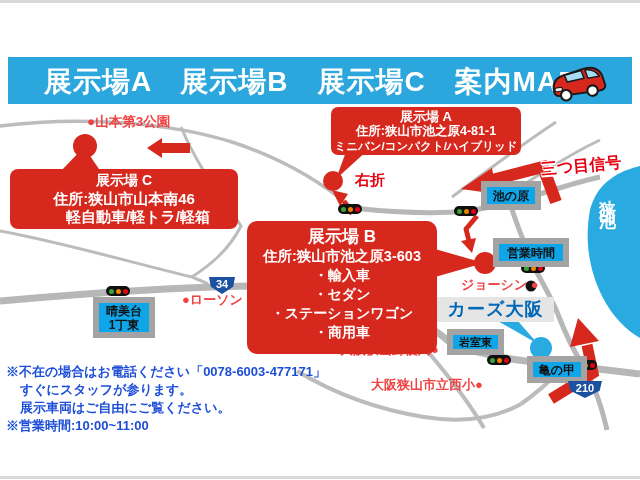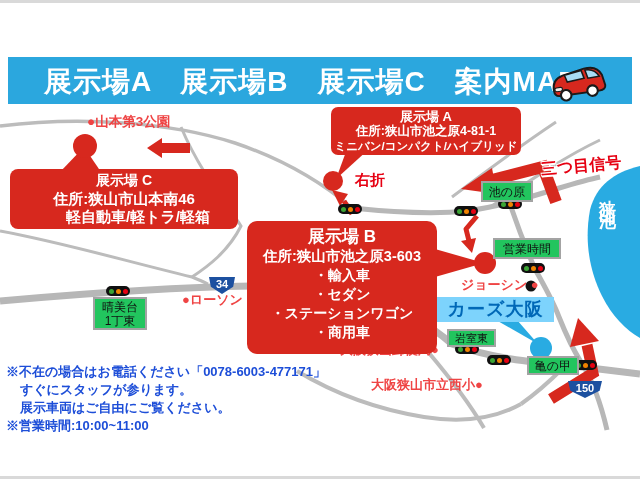--- a/index.html
+++ b/index.html
@@ -13,22 +13,22 @@
   #header .title{
     position:absolute;left:36px;top:6px;font-size:28px;font-weight:bold;color:#ffffff;
     letter-spacing:1px;white-space:nowrap;
   }
   #car{position:absolute;right:22px;top:5px;}
   
   #maplayer{position:absolute;left:0;top:0;z-index:1;}
   
   .lbl{position:absolute;z-index:2;color:#ef4444;font-weight:bold;white-space:nowrap;}
   .ibox{
-    position:absolute;z-index:2;background:#22c55e;border:2px solid #a3a3a3;color:#111;
-    font-weight:normal;text-align:center;white-space:nowrap;display:flex;flex-direction:column;
+    position:absolute;z-index:2;background:#0ea5e9;border:6px solid #a3a3a3;color:#111;
+    font-weight:bold;text-align:center;white-space:nowrap;display:flex;flex-direction:column;
     justify-content:center;line-height:14px;
   }
   
   .tl{position:absolute;z-index:2;width:24px;height:10px;background:#101010;border-radius:5px;
       display:flex;align-items:center;justify-content:center;gap:2px;}
   .tl i{width:5px;height:5px;border-radius:50%;display:block;}
   .tl .g{background:#3BA434}.tl .y{background:#F08300}.tl .r{background:#E60012}
   
   .callout{
     position:absolute;z-index:3;background:#D7281E;color:#fff;text-align:center;
@@ -48,21 +48,21 @@
   #box-b .it{font-size:14px;line-height:19px;text-align:center;}
   
   .route{
     position:absolute;z-index:2;background:#1C50A0;color:#fff;font-weight:bold;text-align:center;
     clip-path:polygon(0% 0%,100% 0%,93% 58%,50% 100%,7% 58%);
   }
   
   .redtext{position:absolute;z-index:2;color:#E60012;font-weight:bold;white-space:nowrap;
     text-shadow:-1px -1px 0 #fff,1px -1px 0 #fff,-1px 1px 0 #fff,1px 1px 0 #fff,0 2px 0 #fff;}
   #cars-osaka{
-    position:absolute;z-index:2;left:437px;top:297px;width:117px;height:25px;background:#7dd3fc;
+    position:absolute;z-index:2;left:437px;top:297px;width:117px;height:25px;background:#e5e5e5;
     color:#0068B7;font-size:18px;font-weight:bold;text-align:center;line-height:25px;letter-spacing:1px;
   }
   #lake-label{
     position:absolute;z-index:2;left:596px;top:186px;color:#ffffff;font-size:17px;font-weight:bold;
     writing-mode:vertical-rl;letter-spacing:6px;
   }
   
   #notes{position:absolute;z-index:2;left:6px;top:363px;color:#1d4ed8;font-size:13px;font-weight:bold;line-height:18px;}
   #notes .ind{padding-left:14px;}
 </style>
@@ -179,21 +179,21 @@
   <div class="ibox" style="left:481px;top:181px;width:48px;height:17px;font-size:12px">池の原</div>
   <div class="ibox" style="left:493px;top:238px;width:64px;height:17px;font-size:12px">営業時間</div>
   <div class="ibox" style="left:93px;top:297px;width:50px;height:29px;font-size:12px">
     <span>晴美台</span>
     <span>1丁東</span>
   </div>
   <div class="ibox" style="left:447px;top:329px;width:45px;height:14px;font-size:11px">岩室東</div>
   <div class="ibox" style="left:527px;top:356px;width:48px;height:15px;font-size:12px">亀の甲</div>
 
   <div class="route" style="left:209px;top:277px;width:26px;height:17px;font-size:11px;line-height:14px">34</div>
-  <div class="route" style="left:568px;top:381px;width:34px;height:17px;font-size:11px;line-height:14px">150</div>
+  <div class="route" style="left:568px;top:381px;width:34px;height:17px;font-size:11px;line-height:14px">210</div>
 
   <div class="lbl" style="left:87px;top:113px;font-size:13.5px">●山本第3公園</div>
   <div class="lbl" style="left:182px;top:291px;font-size:13px">●ローソン</div>
   <div class="lbl" style="left:461px;top:276px;font-size:13px">ジョーシン ●</div>
   <div class="lbl" style="left:340px;top:341px;font-size:13px">大阪狭山郵便局●</div>
   <div class="lbl" style="left:371px;top:376px;font-size:13px">大阪狭山市立西小●</div>
   <div id="cars-osaka">カーズ大阪</div>
   <div id="lake-label">狭山池</div>
   <div class="redtext" style="left:541px;top:156px;font-size:16px;transform:rotate(-5deg)">三つ目信号</div>
   <div class="redtext" style="left:355px;top:171px;font-size:15px">右折</div>

